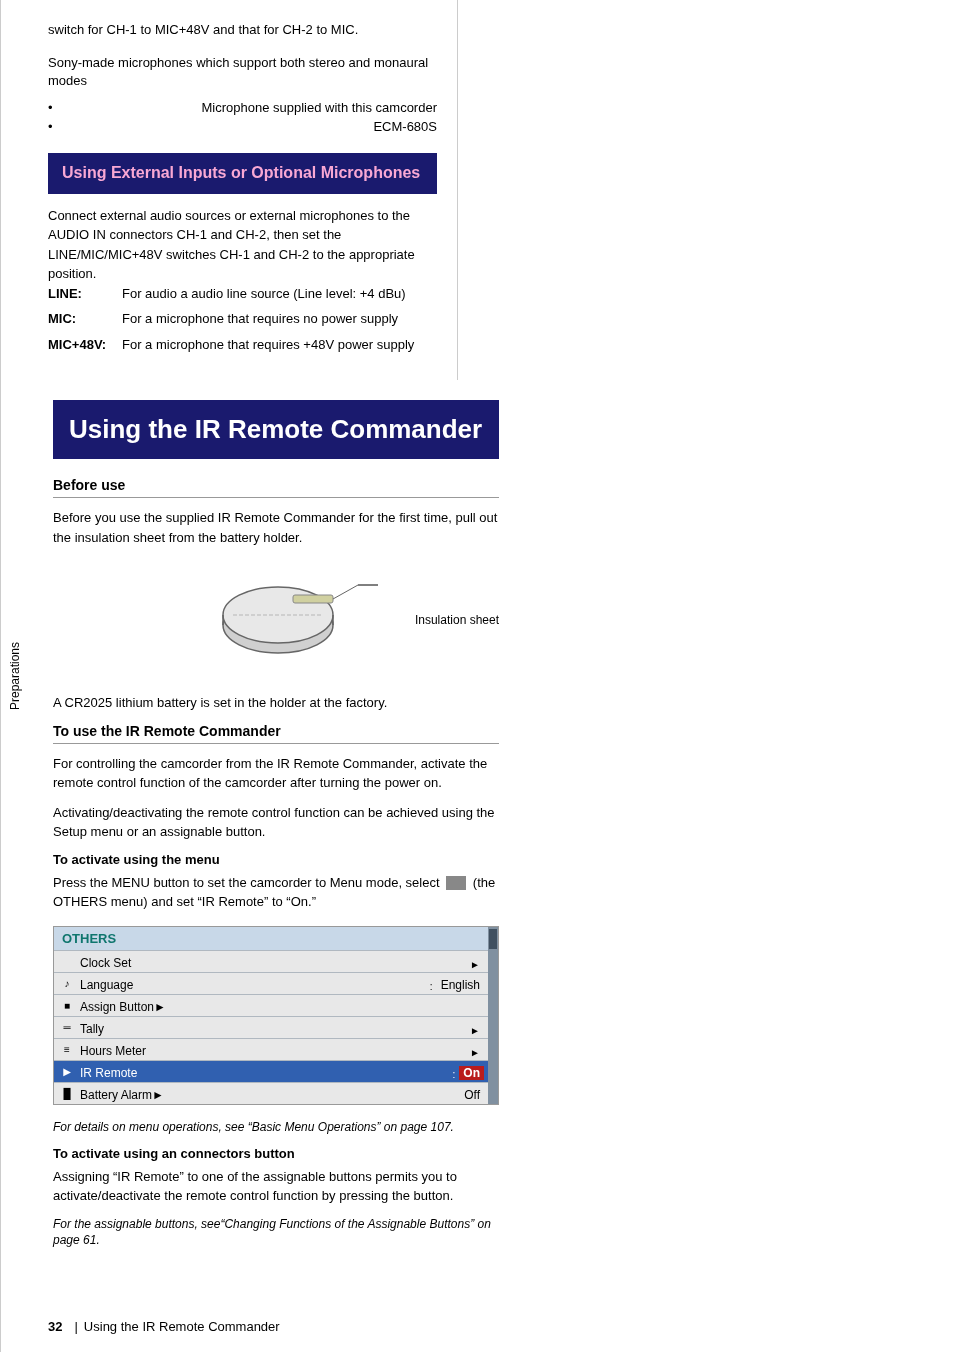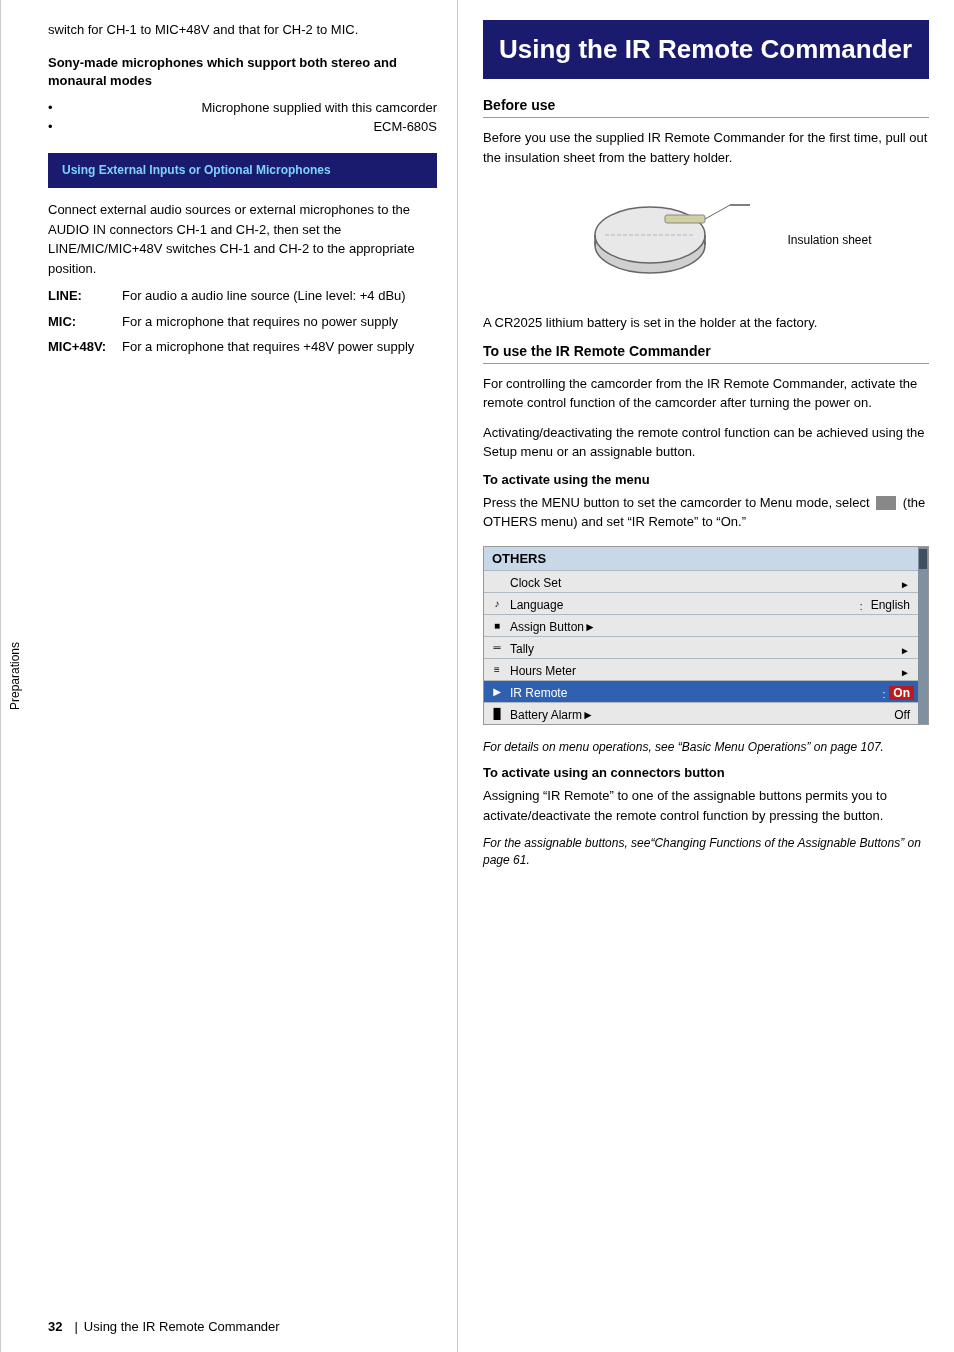--- a/index.html
+++ b/index.html
@@ -36,20 +36,21 @@
       transform: rotate(180deg);
       font-size: 12px;
       color: #000;
       padding: 10px 0;
     }
 
     .content-area {
       display: flex;
       width: 100%;
       padding-left: 28px;
+      flex-direction: column;
     }
 
     
     .left-col {
       width: 430px;
       padding: 20px 20px 20px 20px;
       border-right: 1px solid #ccc;
     }
 
     
@@ -61,21 +62,21 @@
     
     .intro-text {
       font-size: 13px;
       line-height: 1.5;
       margin-bottom: 14px;
     }
 
     
     .sony-heading {
       font-size: 13px;
-      font-weight: bold;
+      font-weight: normal;
       line-height: 1.4;
       margin-bottom: 8px;
     }
 
     .bullet-list {
       list-style: none;
       margin-bottom: 16px;
       text-align: right;
     }
 
@@ -94,30 +95,30 @@
 
     
     .section-box {
       background: #1a1a6e;
       color: #fff;
       padding: 10px 14px;
       margin-bottom: 12px;
     }
 
     .section-box h2 {
-      font-size: 12px;
+      font-size: 16px;
       font-weight: bold;
       line-height: 1.3;
-      color: #7dd3fc;
+      color: #f9a8d4;
     }
 
     .section-body {
       font-size: 13px;
       line-height: 1.5;
-      margin-bottom: 8px;
+      margin-bottom: 0;
     }
 
     .term-line {
       display: flex;
       margin-bottom: 6px;
       font-size: 13px;
       line-height: 1.5;
     }
 
     .term-label {
@@ -165,21 +166,21 @@
     .body-text {
       font-size: 13px;
       line-height: 1.5;
       margin-bottom: 10px;
     }
 
     
     .diagram-area {
       display: flex;
       align-items: center;
-      justify-content: center;
+      justify-content: flex-end;
       margin: 18px 0 18px 10px;
       position: relative;
       gap: 27px;
     }
 
     .battery-svg {
       width: 200px;
       height: 110px;
     }
 
@@ -195,21 +196,21 @@
       background: #c8d8e8;
       padding: 0;
       width: 100%;
     }
 
     .menu-title-row {
       padding: 4px 8px;
       font-size: 13px;
       font-weight: bold;
       background: #c8d8e8;
-      color: #000000;
+      color: #0f766e;
       border-radius: 6px;
     }
 
     .menu-row {
       display: flex;
       align-items: flex-end;
       padding: 2px 4px;
       font-size: 12px;
       background: #e8e8e8;
       border-top: 1px solid #b0b8c0;

